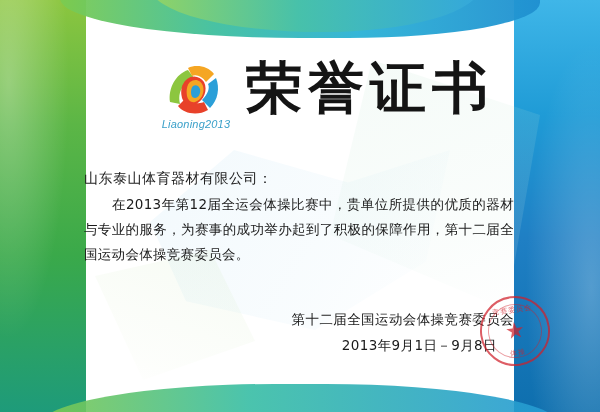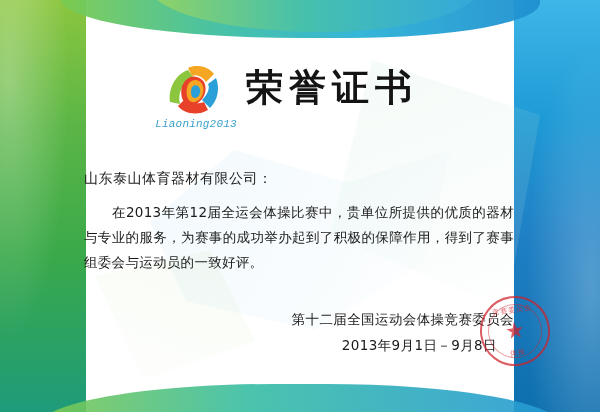--- a/index.html
+++ b/index.html
@@ -129,53 +129,53 @@
   .logo-mark {
     position: absolute;
     left: 14px; top: 0;
     width: 60px; height: 54px;
   }
   .logo-text {
     position: absolute;
     left: 0; top: 56px;
     width: 92px;
     text-align: center;
-    font-family: Liberation Mono, monospace;
+    font-family: Liberation Sans, sans-serif;
     font-style: italic;
     font-size: 11px;
     color: #3aa0c9;
     letter-spacing: 0.2px;
   }
   .title {
     position: absolute;
     left: 96px;
     top: 2px;
     font-family: "DejaVu Sans", "Liberation Sans", sans-serif;
-    font-size: 37px;
+    font-size: 56px;
     font-weight: bold;
     color: #141414;
     letter-spacing: 6px;
     line-height: 48px;
     white-space: nowrap;
   }
 
   
   .body-text {
     position: absolute;
     left: 84px;
     top: 168px;
     width: 430px;
     color: #1a1a1a;
     font-family: "DejaVu Sans", "Liberation Sans", sans-serif;
   }
   .salutation {
     font-size: 14px;
     line-height: 20px;
     letter-spacing: 0.5px;
-    margin-bottom: 12px;
+    margin-bottom: 4px;
   }
   .para {
     font-size: 13.5px;
     line-height: 25px;
     letter-spacing: 0.3px;
     text-align: justify;
     text-indent: 28px;
     margin-bottom: 6px;
   }
   .para-short {
@@ -290,21 +290,21 @@
           <path d="M29 24 C32 22 35 24 36 27 C37 32 34 36 31 36 C28 36 27 33 27 30 C27 27 28 25 29 24 Z" fill="#2b9fd8"></path>
         </svg>
       </div>
       <div class="logo-text">Liaoning2013</div>
     </div>
     <div class="title">荣誉证书</div>
   </div>
 
   <div class="body-text">
     <div class="salutation">山东泰山体育器材有限公司：</div>
-    <div class="para">在2013年第12届全运会体操比赛中，贵单位所提供的优质的器材与专业的服务，为赛事的成功举办起到了积极的保障作用，得到了赛事组委会与运动员的一致好评。</div>
+    <div class="para">在2013年第12届全运会体操比赛中，贵单位所提供的优质的器材与专业的服务，为赛事的成功举办起到了积极的保障作用，第十二届全国运动会体操竞赛委员会。</div>
   </div>
 
   <div class="signature">
     <div class="sig-org">第十二届全国运动会体操竞赛委员会</div>
     <div class="sig-date">2013年9月1日－9月8日</div>
   </div>
 
   <div class="seal">
     <div class="seal-inner"></div>
     <div class="seal-text-top">竞赛委员会</div>

